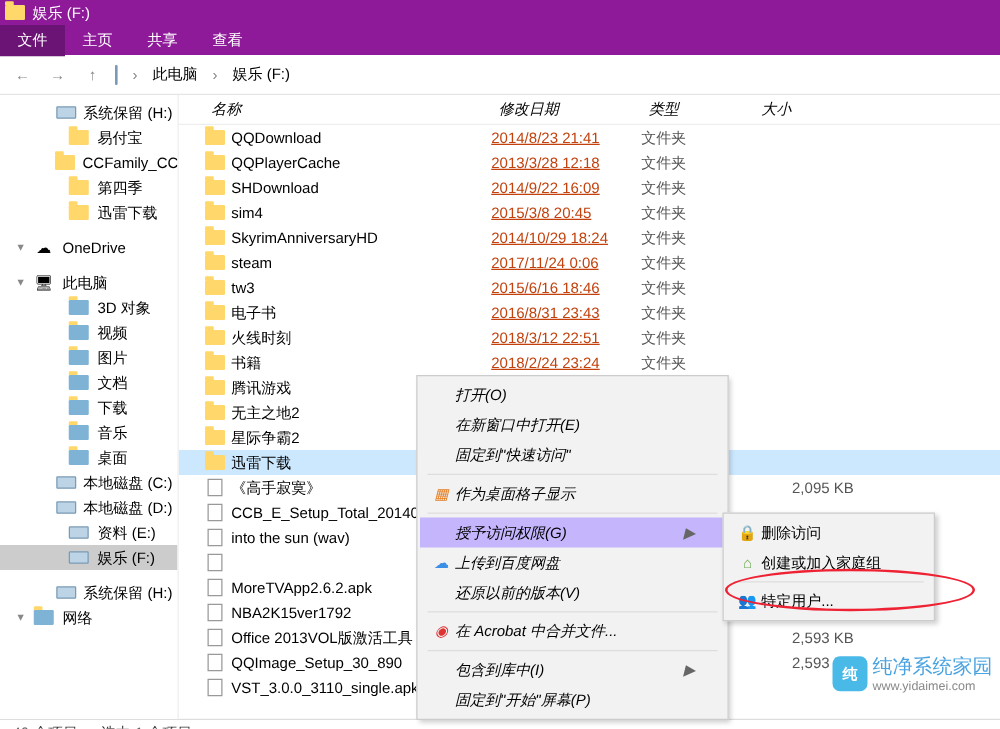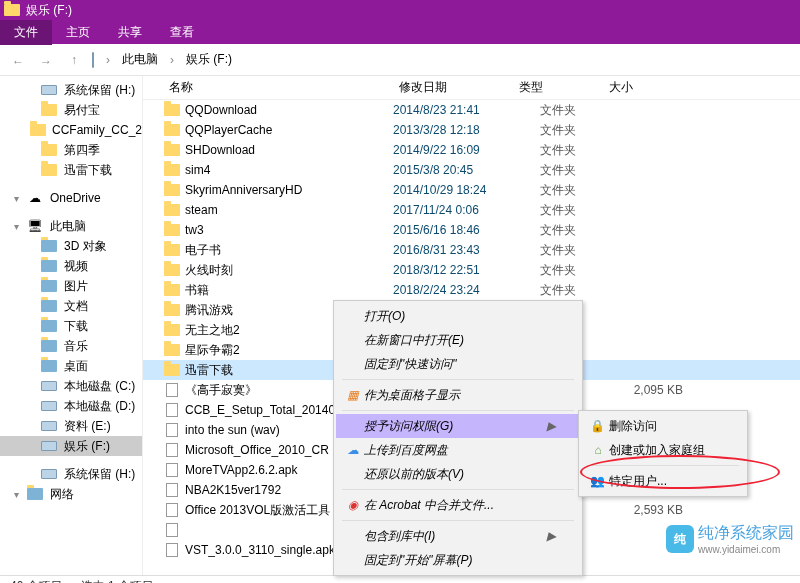--- a/index.html
+++ b/index.html
@@ -9,35 +9,35 @@
 .menubar { height: 24px; background: #8e1a99; display: flex; align-items: center; }
 .menubar .item { padding: 4px 14px; color: #fff; cursor: pointer; }
 .menubar .file { background: #6b1475; }
 .toolbar { height: 32px; background: #fff; border-bottom: 1px solid #e5e5e5; display: flex; align-items: center; padding: 0 8px; gap: 8px; }
 .nav-arrow { width: 20px; height: 20px; display: inline-flex; align-items: center; justify-content: center; color: #888; }
 .breadseg { color: #000; }
 .sep { color: #888; margin: 0 4px; }
 .content { display: flex; height: 499px; }
 .sidebar { width: 143px; background: #fff; overflow: hidden; border-right: 1px solid #eee; padding-top: 4px;}
 .sidebar .node { display: flex; align-items: center; padding: 2px 4px 2px 14px; height: 20px; cursor: pointer; white-space: nowrap; overflow: hidden;}
-.sidebar .indent { padding-left: 28px; }
+.sidebar .indent { padding-left: 42px; }
 .sidebar .icon { width: 18px; height: 14px; margin-right: 6px; display:inline-flex; align-items:center; justify-content:center;}
 .sidebar .exp { width:10px; color:#888; font-size:10px; margin-right:2px;}
 .sidebar .sel { background: #ccc; }
 .filepane { flex: 1; display: flex; flex-direction: column; }
 .colheader { display: flex; height: 24px; align-items: center; border-bottom: 1px solid #eee; padding-left: 20px;}
-.colheader div { padding-left: 6px;}
+.colheader div { padding-left: 6px; font-style: italic;}
 .col-name{ width:230px;} .col-date{width:120px;} .col-type{width:90px;} .col-size{width:90px;}
 .rows { flex:1; overflow:hidden;}
 .row { display: flex; align-items:center; height: 20px; padding-left: 20px;}
 .row.sel { background: #cce8ff; }
 .row .icon{ width:18px; display:inline-flex; align-items:center; justify-content:center;}
 .row .name{ width:212px; padding-left:4px; overflow:hidden; white-space:nowrap;}
-.row .date{ width:120px; color:#0c4a6e;}
-.row .type{ width:90px; color:#555;text-align:center;}
+.row .date{ width:120px; color:#c2410c;text-decoration:underline;}
+.row .type{ width:90px; color:#555;}
 .row .size{ width:80px; text-align:right; color:#555;}
 .status { height:22px; border-top:1px solid #ddd; display:flex; align-items:center; padding:0 10px; gap:18px; color:#333;}
 .ctxmenu { position:absolute; background:#f2f2f2; border:1px solid #ccc; box-shadow:2px 2px 4px rgba(0,0,0,.2); padding:3px 2px;}
 .ctxmenu .mi { display:flex; align-items:center; height:24px; padding:0 24px 0 6px; cursor:pointer; white-space:nowrap;}
 .ctxmenu .mi .icon{width:22px; display:inline-flex; align-items:center; justify-content:center;}
 .ctxmenu .mi .label{flex:1;}
 .ctxmenu .mi .arrow{color:#666;}
 .ctxmenu .mi.hl{ background:#c4b5fd;}
 .ctxmenu .sep{ height:1px; background:#ddd; margin:3px 6px;}
 .submenu{ left:578px; top:410px; width:170px;}
@@ -380,21 +380,20 @@
           </span>
           <span class="name">into the sun (wav)</span>
           <span class="date"></span>
           <span class="type"></span>
           <span class="size"></span>
         </div>
         <div class="row">
           <span class="icon">
             <span class="ficon-file"></span>
           </span>
-          <span class="name">Microsoft_Office_2010_CR</span>
           <span class="date"></span>
           <span class="type"></span>
           <span class="size"></span>
         </div>
         <div class="row">
           <span class="icon">
             <span class="ficon-file"></span>
           </span>
           <span class="name">MoreTVApp2.6.2.apk</span>
           <span class="date"></span>
@@ -416,20 +415,21 @@
           </span>
           <span class="name">Office 2013VOL版激活工具</span>
           <span class="date"></span>
           <span class="type">文件</span>
           <span class="size">2,593 KB</span>
         </div>
         <div class="row">
           <span class="icon">
             <span class="ficon-file"></span>
           </span>
+          <span class="name">QQImage_Setup_30_890</span>
           <span class="date"></span>
           <span class="type"></span>
           <span class="size">2,593 KB</span>
         </div>
         <div class="row">
           <span class="icon">
             <span class="ficon-file"></span>
           </span>
           <span class="name">VST_3.0.0_3110_single.apk</span>
           <span class="date"></span>

